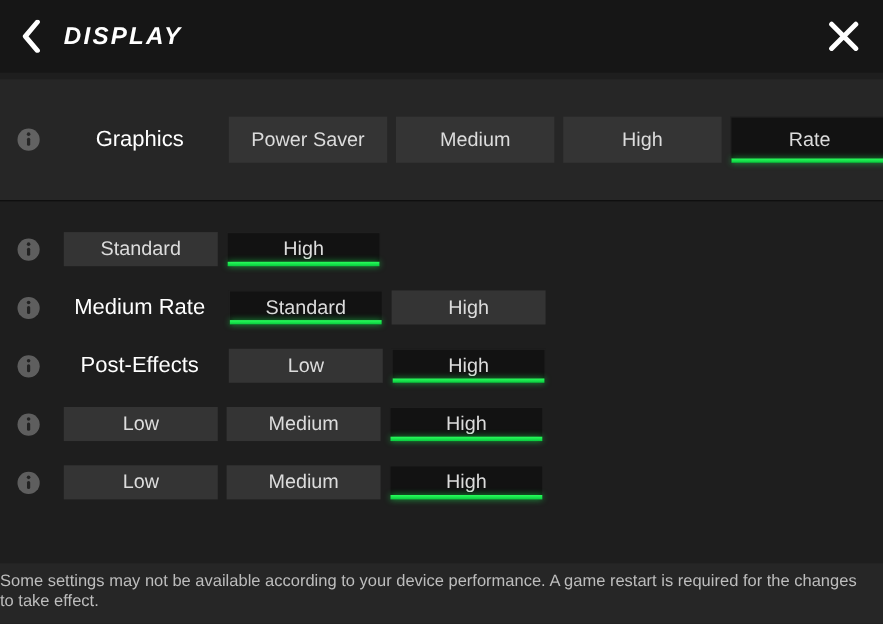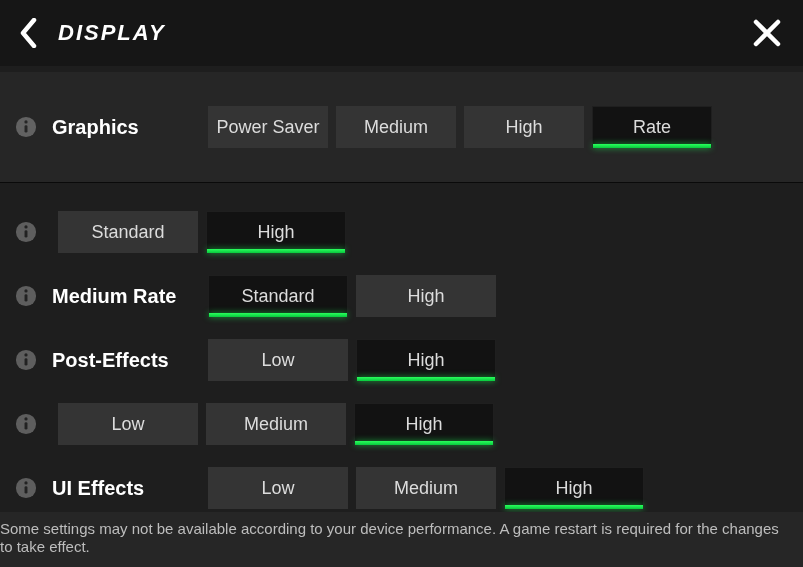--- a/index.html
+++ b/index.html
@@ -61,46 +61,47 @@
     width: 24px; height: 24px;
     flex: 0 0 24px;
     display: inline-flex; align-items: center; justify-content: center;
     margin-right: 14px;
     opacity: 0.6;
     cursor: pointer;
   }
   .info-icon svg { width: 22px; height: 22px; }
 
   .setting-label {
-    font-weight: 700;
+    font-weight: 400;
     font-size: 20px;
     color: #ffffff;
     width: 150px;
     flex: 0 0 150px;
+    text-align: center;
   }
 
   .options {
     display: flex;
     gap: 8px;
     margin-left: 6px;
   }
   .opt {
     width: 140px;
-    height: 42px;
+    height: 31px;
     background: #343434;
     color: #dcdcdc;
     font-size: 18px;
     display: flex;
     align-items: center;
     justify-content: center;
     cursor: pointer;
     position: relative;
     border: 1px solid transparent;
   }
-  .hero .opt { width: 120px; height: 42px; }
+  .hero .opt { width: 144px; height: 42px; }
   .opt.active {
     background: #121212;
     border: 1px solid rgba(255,255,255,0.06);
   }
   .opt.active::after {
     content: "";
     position: absolute;
     left: 0; right: 0; bottom: -1px;
     height: 4px;
     background: linear-gradient(#29ff5c,#08c93d);
@@ -207,21 +208,20 @@
       </div>
     </div>
     <div class="row sub">
       <span class="info-icon">
         <svg viewBox="0 0 24 24">
           <circle cx="12" cy="12" r="11" fill="#8a8a8a"></circle>
           <rect x="10.4" y="10" width="3.2" height="8" rx="1.5" fill="#262626"></rect>
           <circle cx="12" cy="6.5" r="1.8" fill="#262626"></circle>
         </svg>
       </span>
-      <span class="setting-label">UI Effects</span>
       <div class="options">
         <div class="opt">Low</div>
         <div class="opt">Medium</div>
         <div class="opt active">High</div>
       </div>
     </div>
   </div>
 
 <div class="footer">Some settings may not be available according to your device performance. A game restart is required for the changes to take effect.</div>
 

